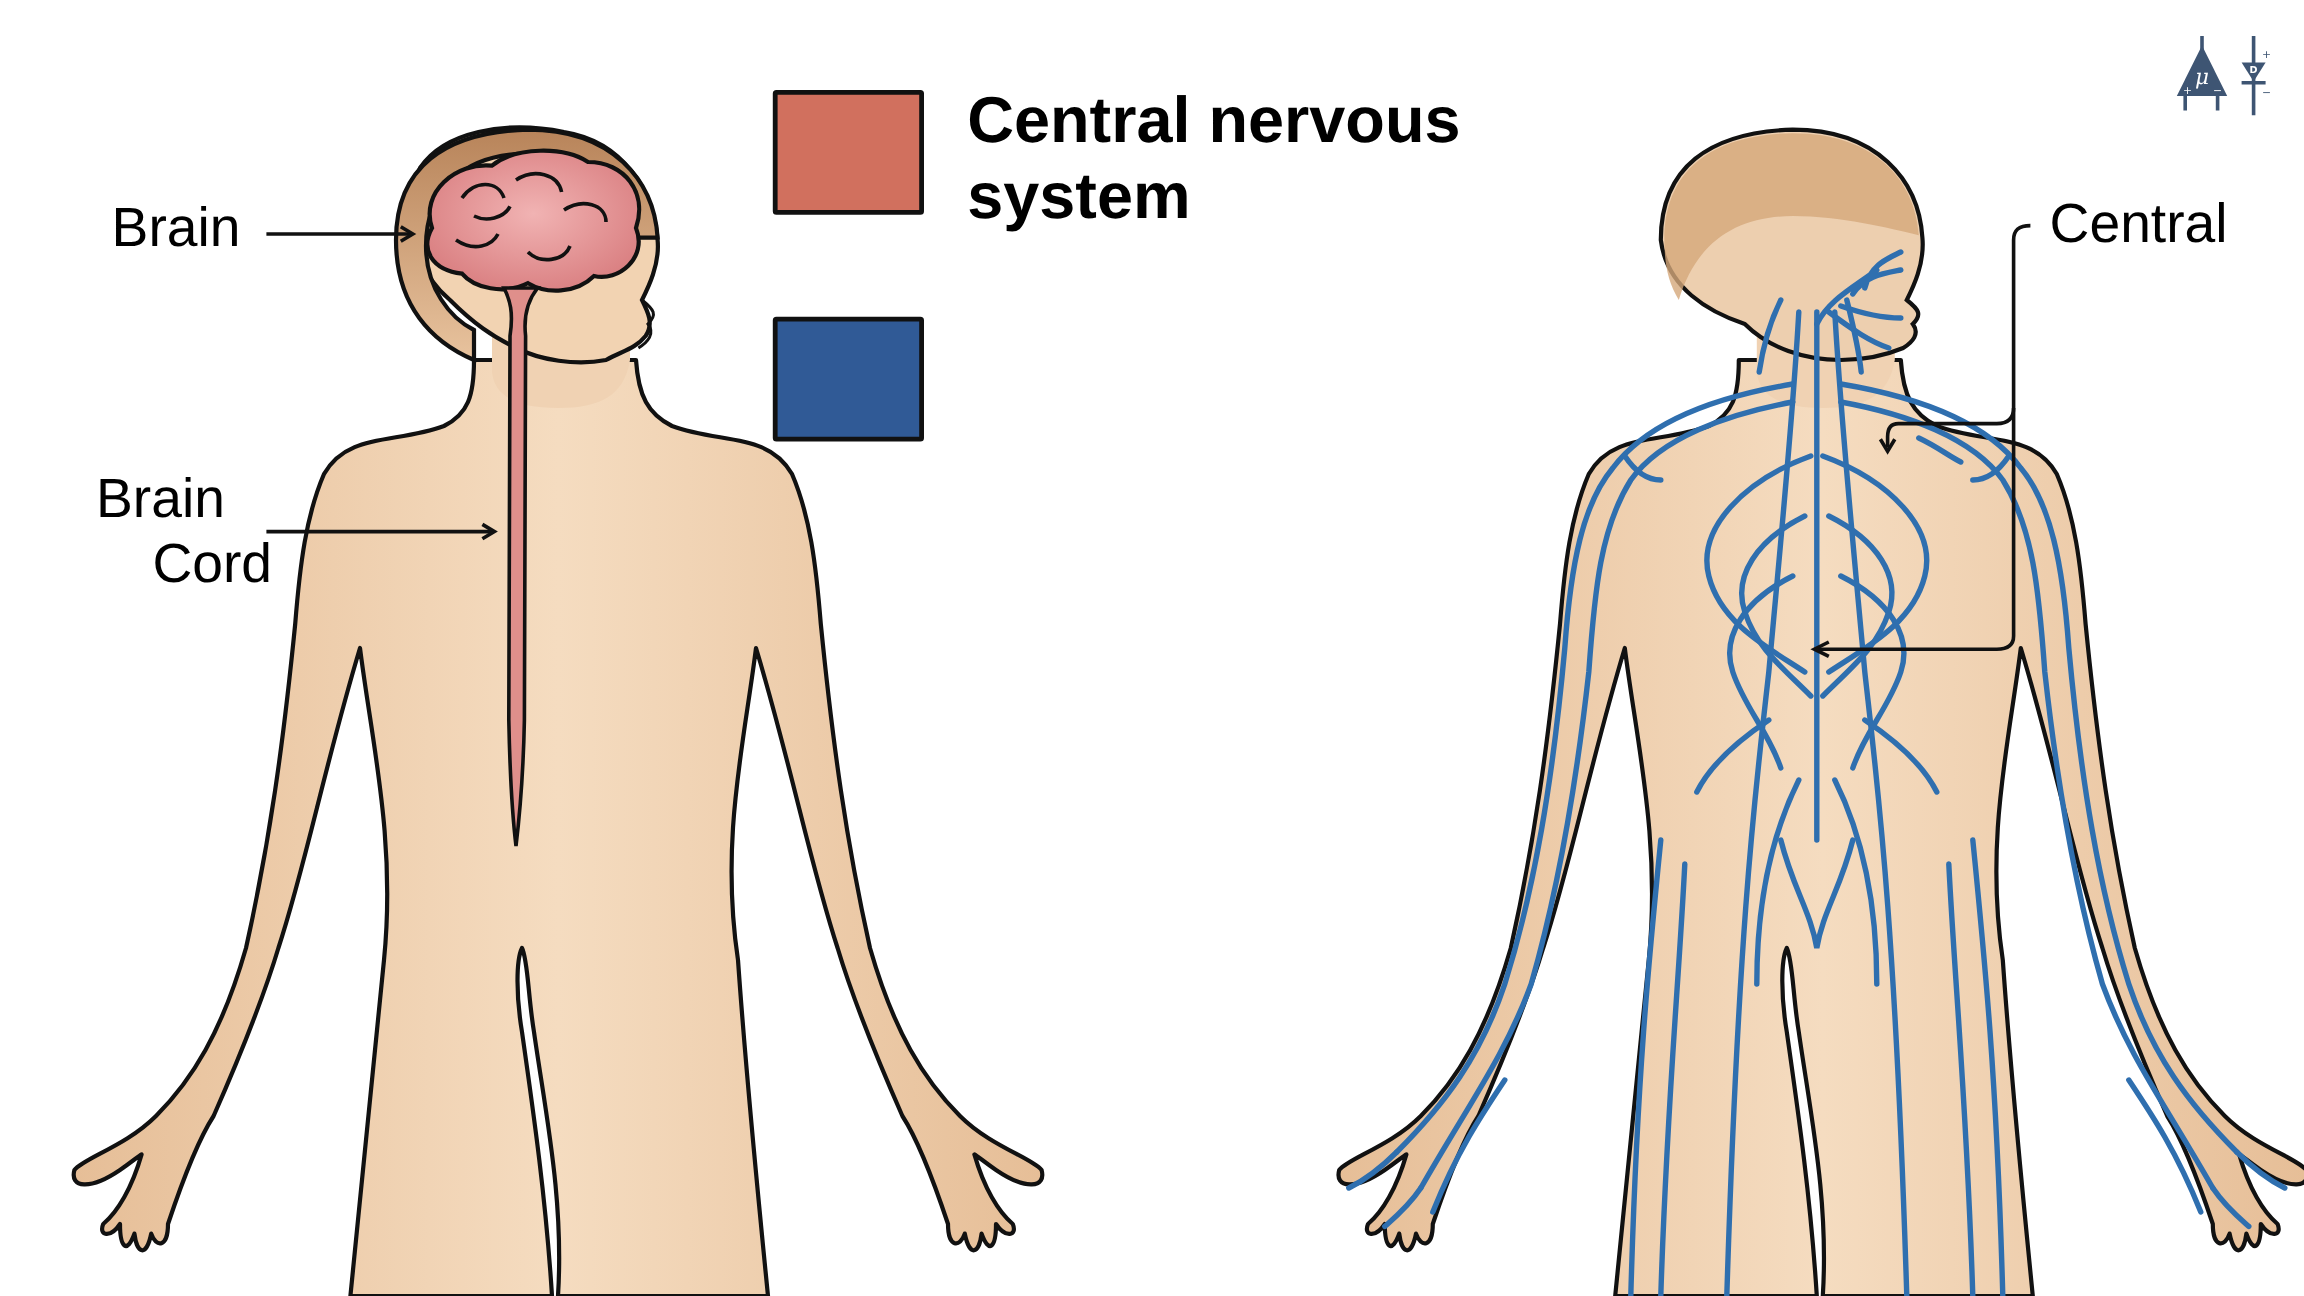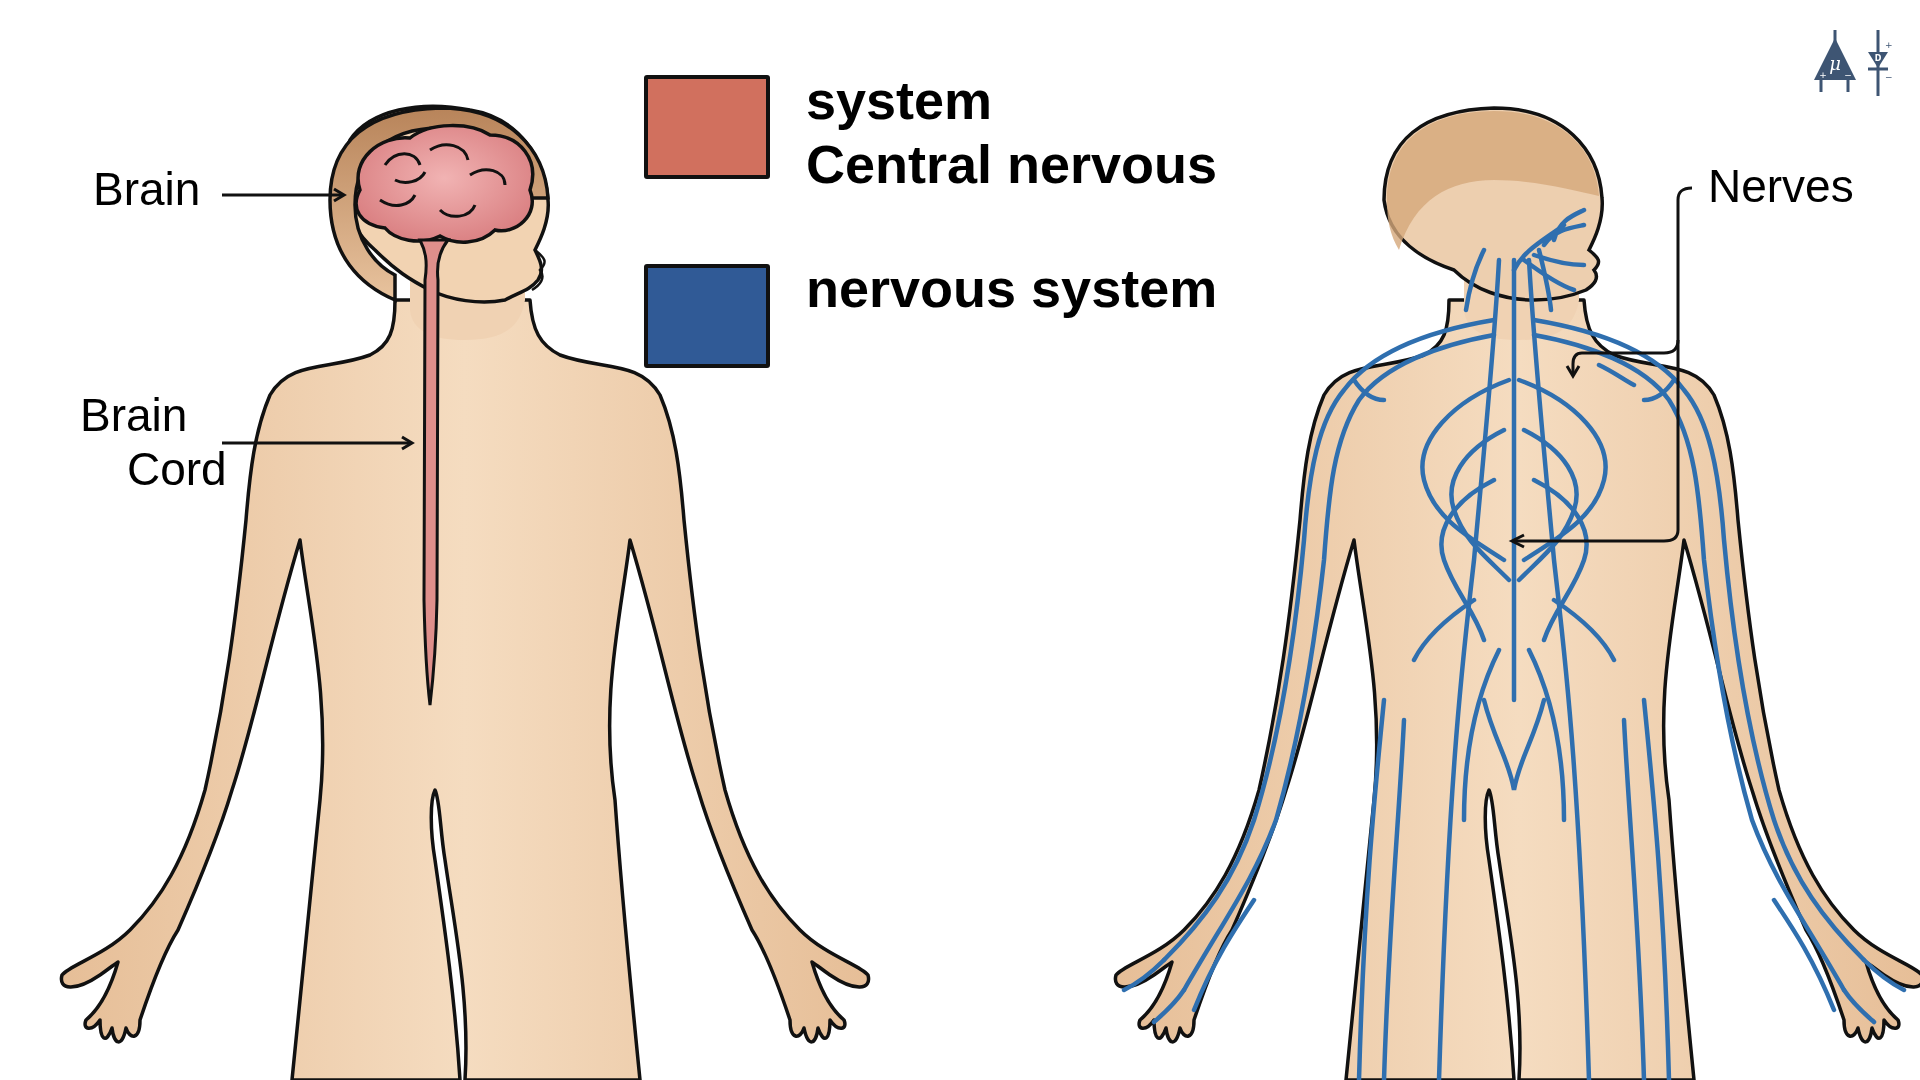--- a/index.html
+++ b/index.html
@@ -143,31 +143,30 @@
     <path d="M1692 188 C1682 188 1678 192 1678 200 L1678 530 C1678 538 1672 541 1664 541 L1514 541"></path>
     <path d="M1524 535 L1512 541 L1524 547"></path>
     <path d="M1678 340 C1678 350 1672 353 1664 353 L1582 353 C1575 353 1573 358 1573 364 L1573 373"></path>
     <path d="M1567 366 L1573 376 L1579 366"></path>
   </g>
 </svg>
 
 <div class="abs label" style="left:93px;top:166px;">Brain</div>
 <div class="abs label" style="left:80px;top:392px;">Brain</div>
 <div class="abs label" style="left:127px;top:446px;">Cord</div>
-<div class="abs label" style="left:1708px;top:163px;">Nerves</div>
+<div class="abs label" style="left:1708px;top:163px;">Central</div>
 
 <div>
   <div class="legend-box" style="left:644px;top:75px;background:#D1705E;"></div>
   <div class="legend-text" style="left:806px;top:68px;">
+    <div>Central nervous</div>
     <div>system</div>
-    <div>Central nervous</div>
   </div>
   <div class="legend-box" style="left:644px;top:264px;background:#305A96;"></div>
   <div class="legend-text" style="left:806px;top:256px;">
-    <div>nervous system</div>
   </div>
 </div>
 
 <svg class="logo" viewBox="0 0 86 70">
   <line x1="27" y1="2" x2="27" y2="14" stroke="#3E5573" stroke-width="3"></line>
   <path d="M27 10 L48 52 L6 52 Z" fill="#3E5573"></path>
   <line x1="13" y1="52" x2="13" y2="64" stroke="#3E5573" stroke-width="3"></line>
   <line x1="40" y1="52" x2="40" y2="64" stroke="#3E5573" stroke-width="3"></line>
   <text x="27" y="42" text-anchor="middle" fill="#fff" font-size="18" font-style="italic" font-family="DejaVu Serif, serif">μ</text>
   <text x="15" y="50" text-anchor="middle" fill="#fff" font-size="9" font-family="DejaVu Sans, sans-serif">+</text>

